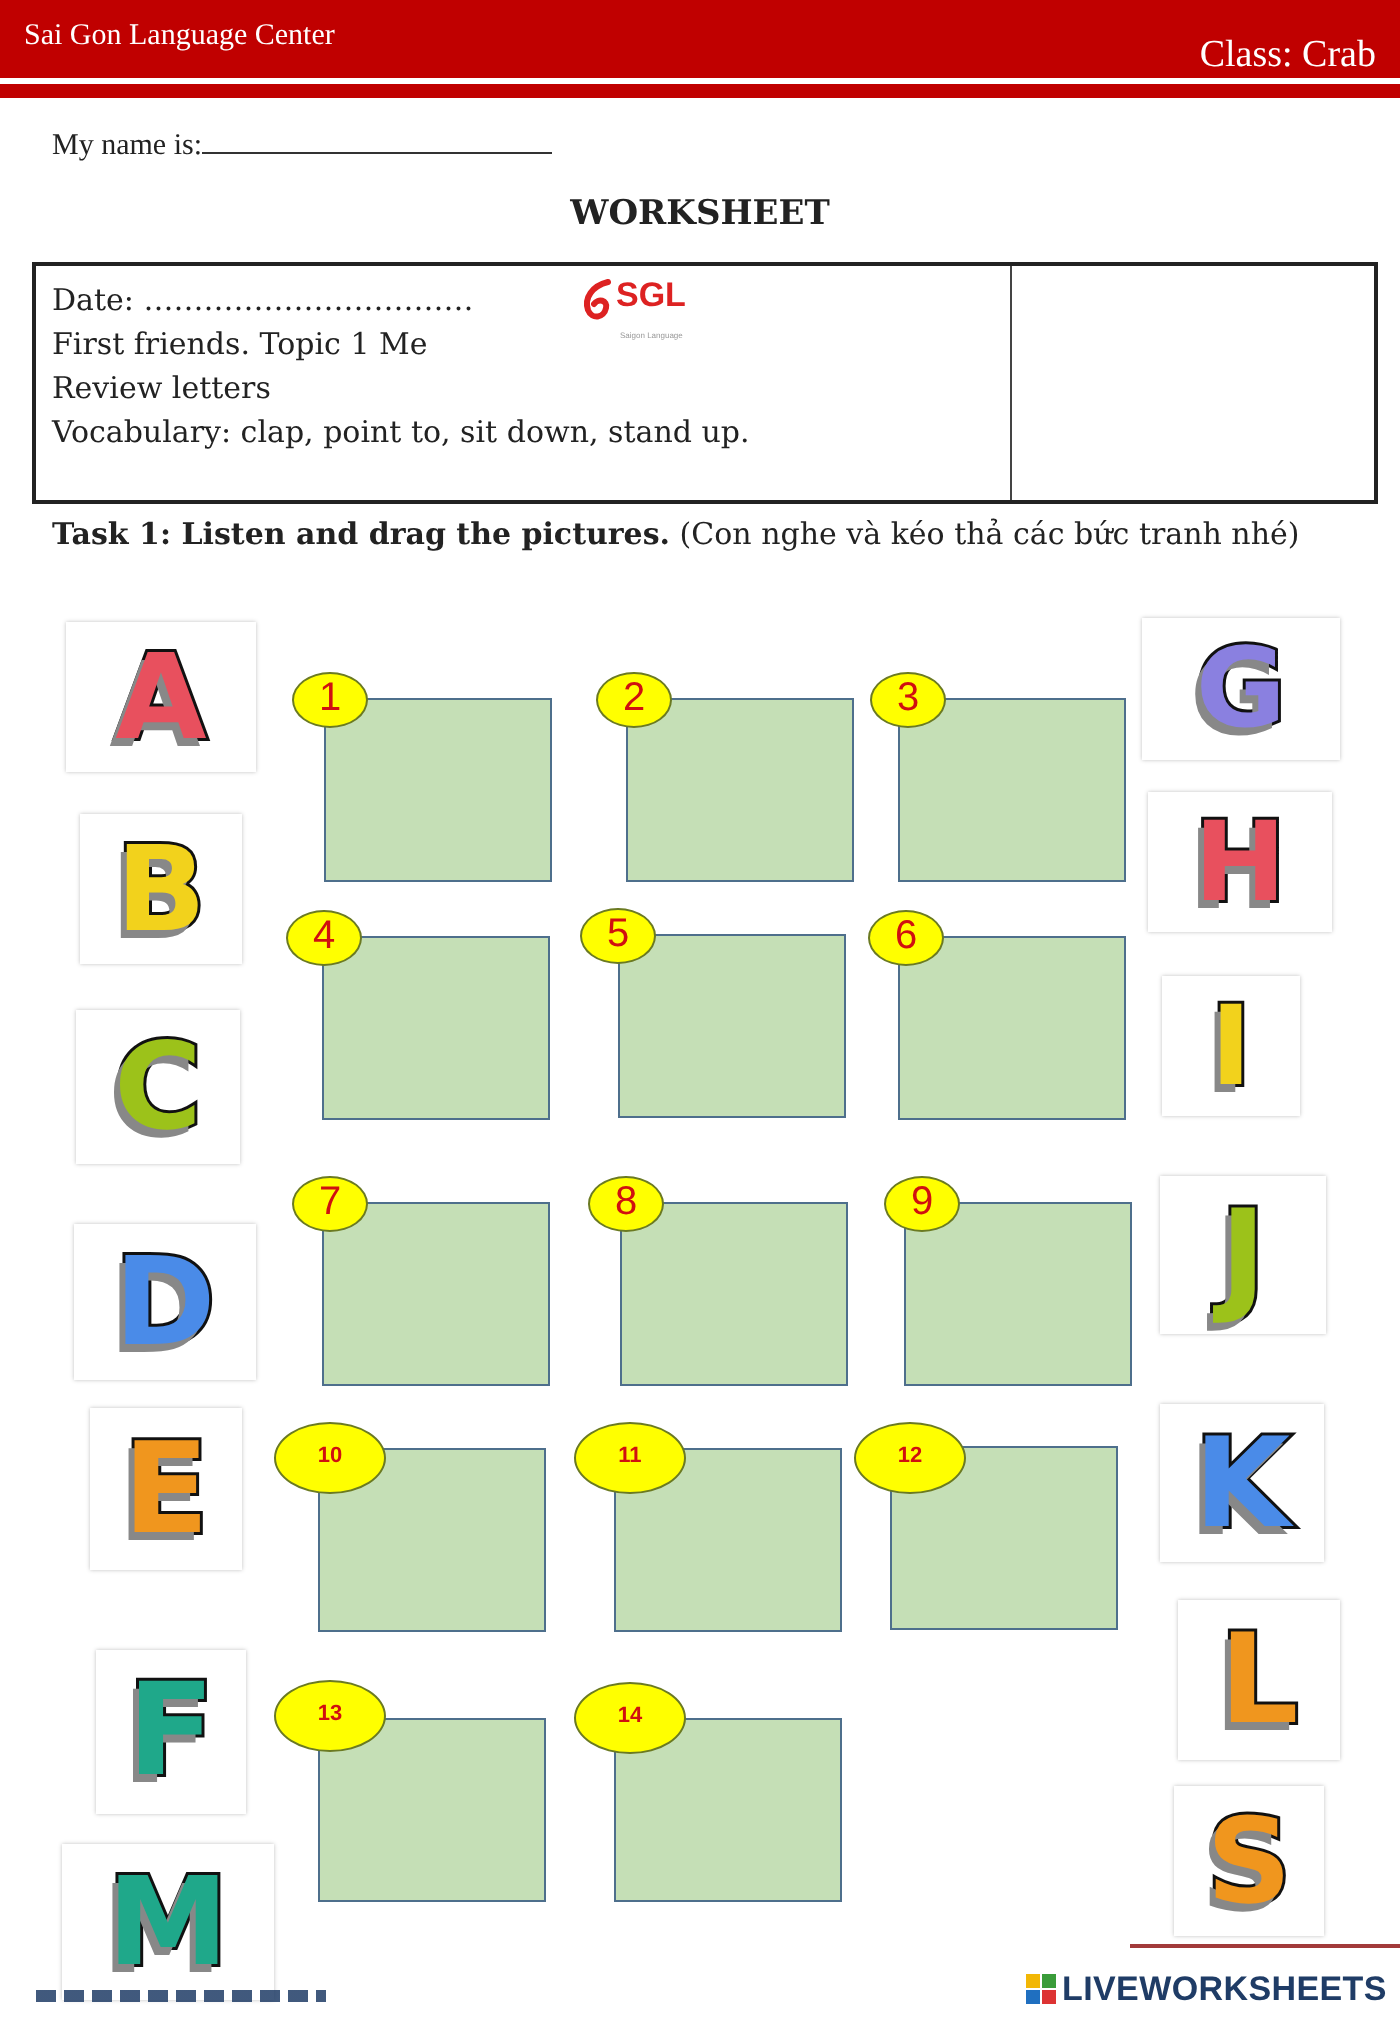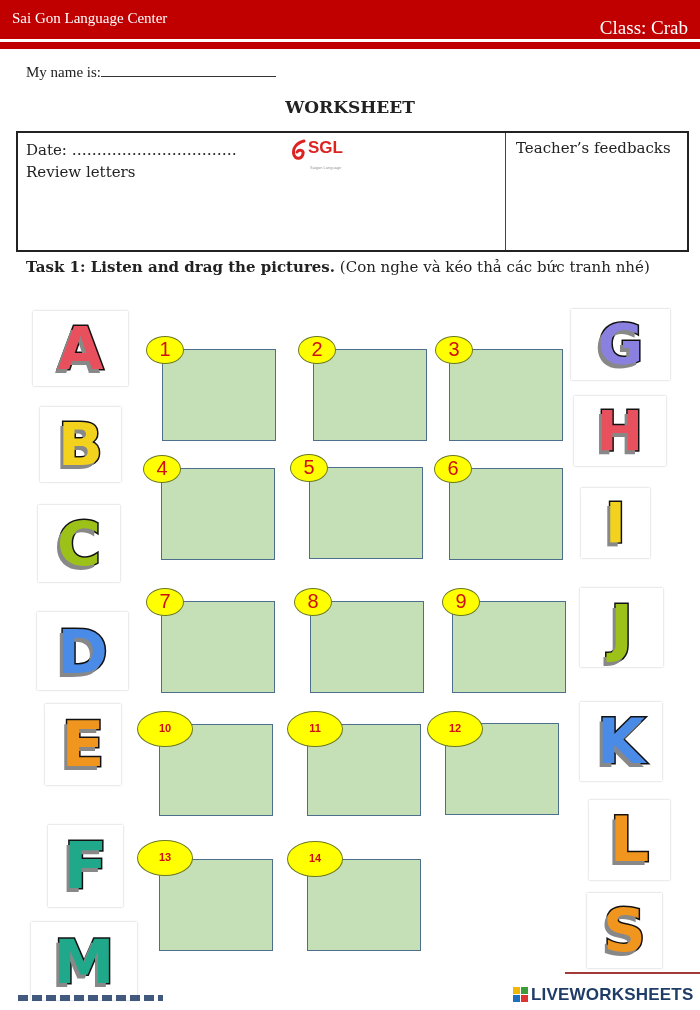--- a/index.html
+++ b/index.html
@@ -53,31 +53,30 @@
 
 <div class="name-line">
   <span>My name is:</span><span class="name-blank"></span>
 </div>
 
 <div class="ws-title">WORKSHEET</div>
 
 <div class="info-table">
   <div class="info-left">
     <div>Date: ……………………………</div>
+    <div>First friends. Topic 1 Me</div>
     <div>Review letters</div>
+    <div>Vocabulary: clap, point to, sit down, stand up.</div>
     <div class="sgl-logo">
       <svg class="swirl" viewBox="0 0 18 22">
         <path d="M14 2 C6 4 2 10 4 16 C6 21 12 20 13 15 C14 11 9 10 7 13" stroke="#d22" stroke-width="3" fill="none" stroke-linecap="round"></path>
       </svg>
       <span class="txt">SGL</span>
       <span class="sub">Saigon Language</span>
     </div>
-  </div>
-  <div class="info-right">
-    <div>Teacher’s feedbacks</div>
   </div>
 </div>
 
 <div class="task">
   <b>Task 1: Listen and drag the pictures.</b><span> (Con nghe và kéo thả các bức tranh nhé)</span>
 </div>
 
 <div id="boxes">
     <div class="box" style="left: 162px; top: 349px;"></div>
     <div class="badge small" style="left: 146px; top: 336px;">1</div>

